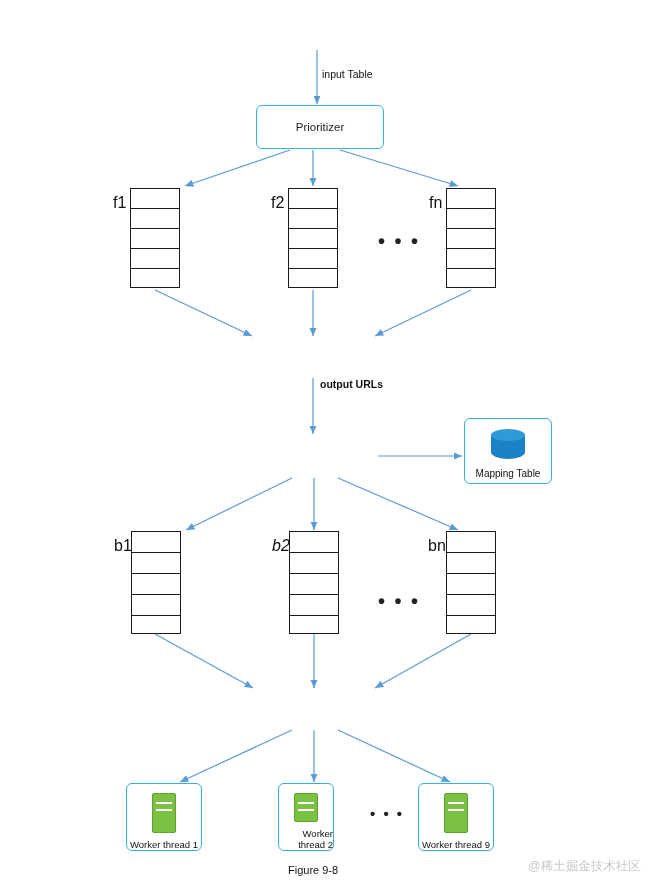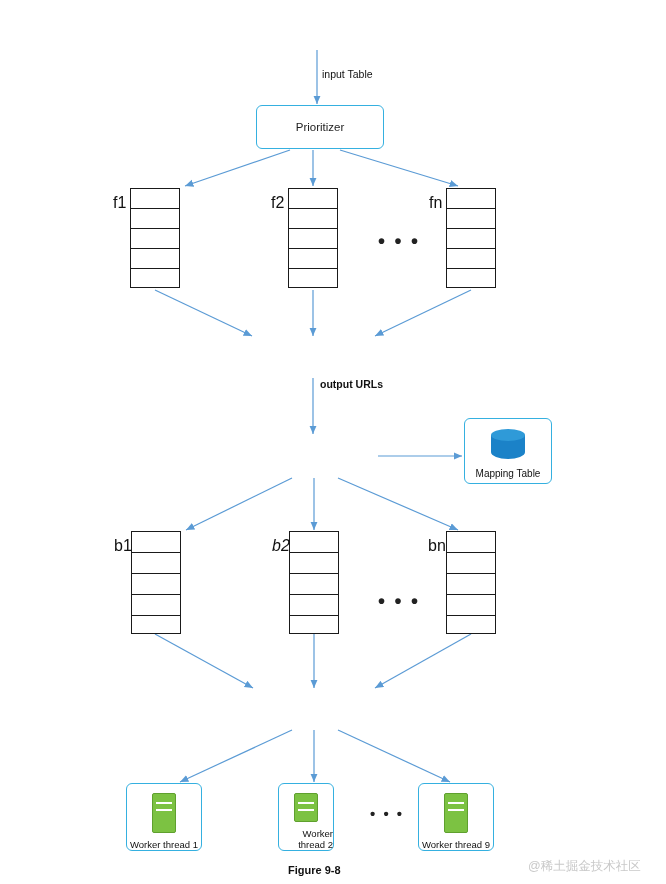--- a/index.html
+++ b/index.html
@@ -57,21 +57,20 @@
     letter-spacing:2px;
     color:#222;
     z-index:4;
     font-weight:bold;
   }
   .caption{
     position:absolute;
     font-size:11px;
     color:#111;
     z-index:4;
-    font-weight:bold;
   }
   .watermark{
     position:absolute;
     font-size:12.5px;
     color:#c9c9c9;
     z-index:4;
     white-space:nowrap;
   }
   .worker{
     position:absolute;

